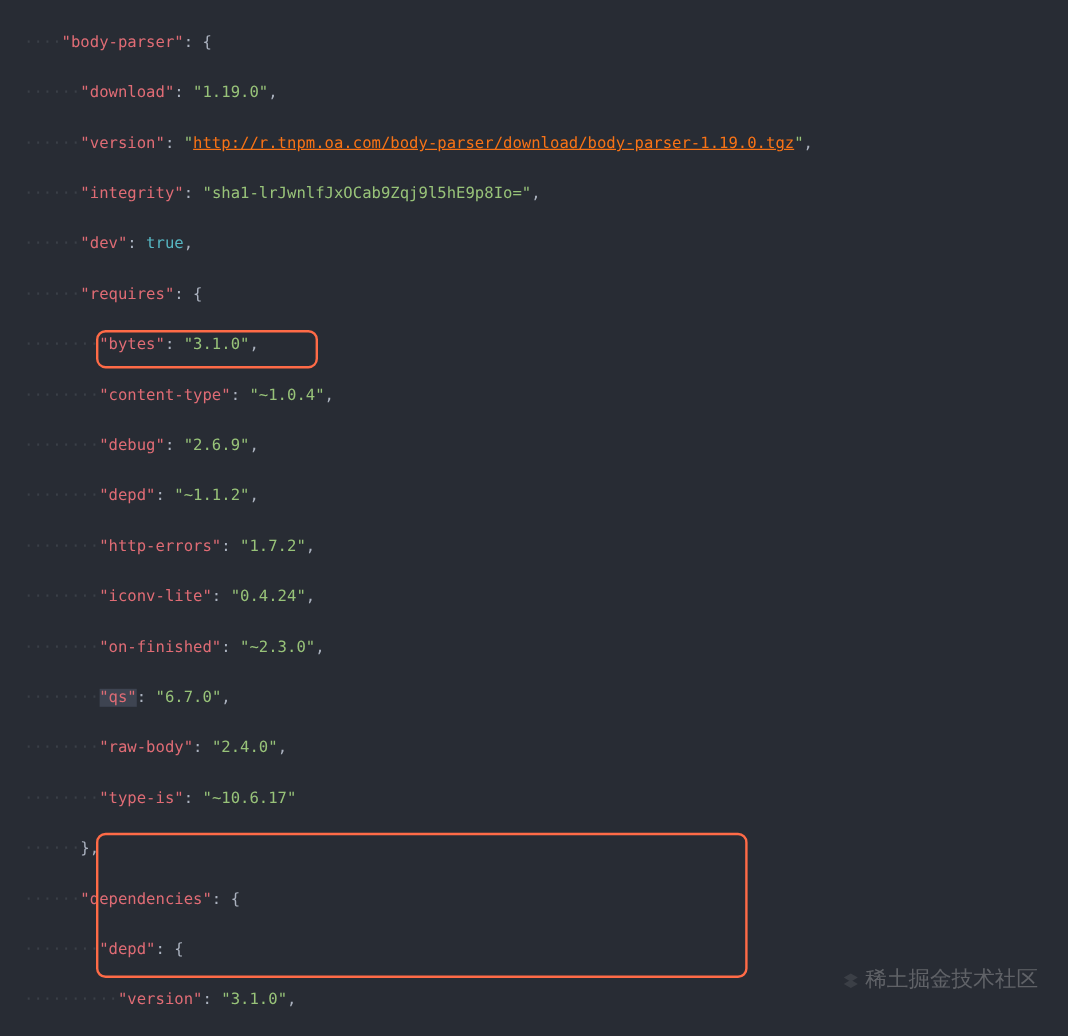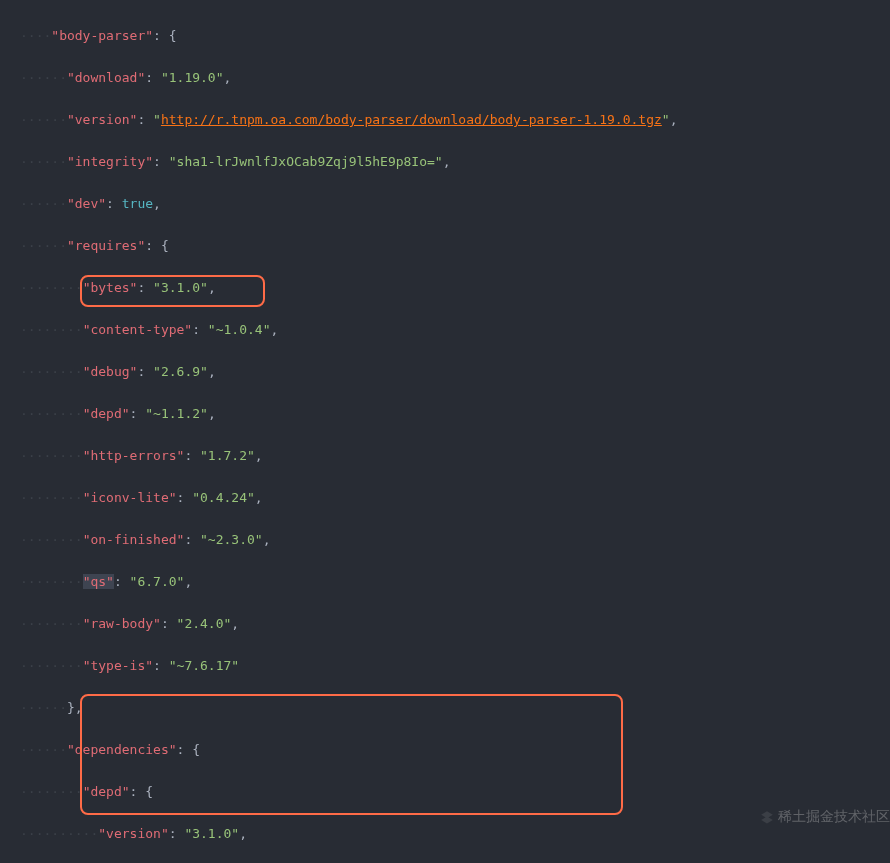--- a/index.html
+++ b/index.html
@@ -47,24 +47,24 @@
       border-radius: 8px;
       left: 80px;
       top: 694px;
       width: 543px;
       height: 121px;
       pointer-events: none;
     }
     .sel { background: #3e4451; }
     .watermark {
       position: absolute;
-      right: 0;
+      right: 25px;
       bottom: 36px;
       color: rgba(200,200,200,0.35);
-      font-size: 14px;
+      font-size: 18px;
       font-family: sans-serif;
     }
     .watermark-icon {
       display: inline-block;
       width: 14px;
       height: 14px;
       vertical-align: middle;
       opacity: 0.35;
     }
   </style>
@@ -80,21 +80,21 @@
 <span class="line"><span class="dots">······</span><span class="key">"<span>requires</span>"</span><span class="colon">: </span><span class="brace">{</span></span>
 <span class="line"><span class="dots">········</span><span class="key">"bytes"</span><span class="colon">: </span><span class="string">"<span>3.1.0</span>"</span><span class="comma">,</span></span>
 <span class="line"><span class="dots">········</span><span class="key">"content-type"</span><span class="colon">: </span><span class="string">"<span>~1.0.4</span>"</span><span class="comma">,</span></span>
 <span class="line"><span class="dots">········</span><span class="key">"debug"</span><span class="colon">: </span><span class="string">"<span>2.6.9</span>"</span><span class="comma">,</span></span>
 <span class="line"><span class="dots">········</span><span class="key">"depd"</span><span class="colon">: </span><span class="string">"<span>~1.1.2</span>"</span><span class="comma">,</span></span>
 <span class="line"><span class="dots">········</span><span class="key">"http-errors"</span><span class="colon">: </span><span class="string">"<span>1.7.2</span>"</span><span class="comma">,</span></span>
 <span class="line"><span class="dots">········</span><span class="key">"iconv-lite"</span><span class="colon">: </span><span class="string">"<span>0.4.24</span>"</span><span class="comma">,</span></span>
 <span class="line"><span class="dots">········</span><span class="key">"on-finished"</span><span class="colon">: </span><span class="string">"<span>~2.3.0</span>"</span><span class="comma">,</span></span>
 <span class="line"><span class="dots">········</span><span class="key"><span class="sel">"qs"</span></span><span class="colon">: </span><span class="string">"<span>6.7.0</span>"</span><span class="comma">,</span></span>
 <span class="line"><span class="dots">········</span><span class="key">"raw-body"</span><span class="colon">: </span><span class="string">"<span>2.4.0</span>"</span><span class="comma">,</span></span>
-<span class="line"><span class="dots">········</span><span class="key">"type-is"</span><span class="colon">: </span><span class="string">"<span>~7.6.17</span>"</span></span>
+<span class="line"><span class="dots">········</span><span class="key">"type-is"</span><span class="colon">: </span><span class="string">"<span>~10.6.17</span>"</span></span>
 <span class="line"><span class="dots">······</span><span class="brace">}</span><span class="comma">,</span></span>
 <span class="line"><span class="dots">······</span><span class="key">"<span>dependencies</span>"</span><span class="colon">: </span><span class="brace">{</span></span>
 <span class="line"><span class="dots">········</span><span class="key">"<span>depd</span>"</span><span class="colon">: </span><span class="brace">{</span></span>
 <span class="line"><span class="dots">··········</span><span class="key">"version"</span><span class="colon">: </span><span class="string">"<span>3.1.0</span>"</span><span class="comma">,</span></span>
 
 
 
 
 
 

